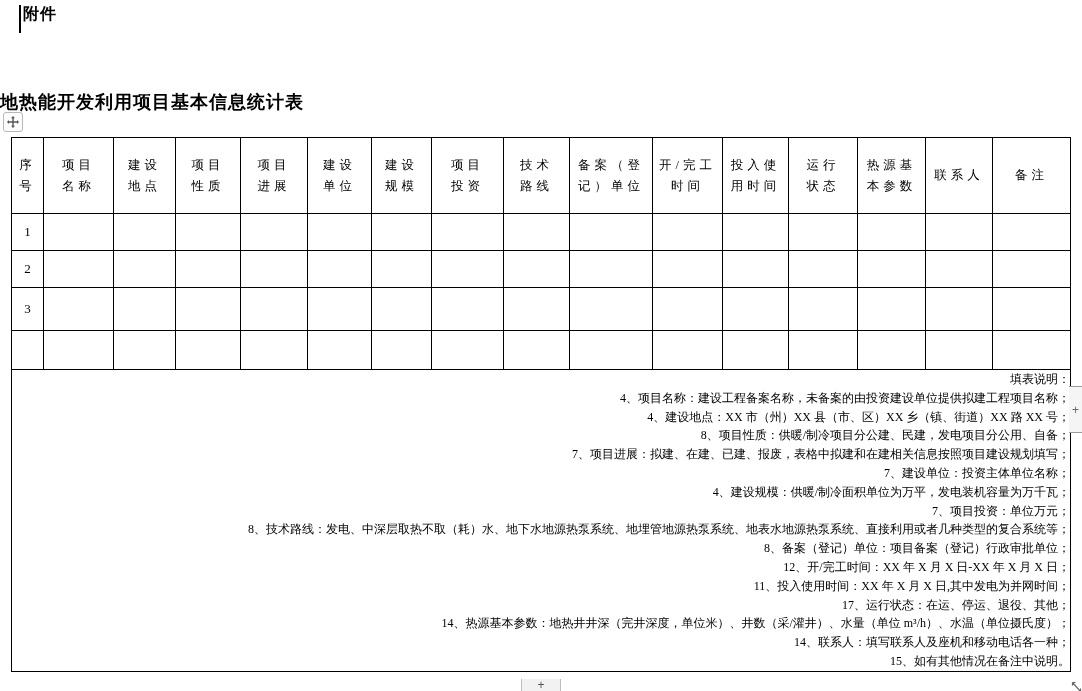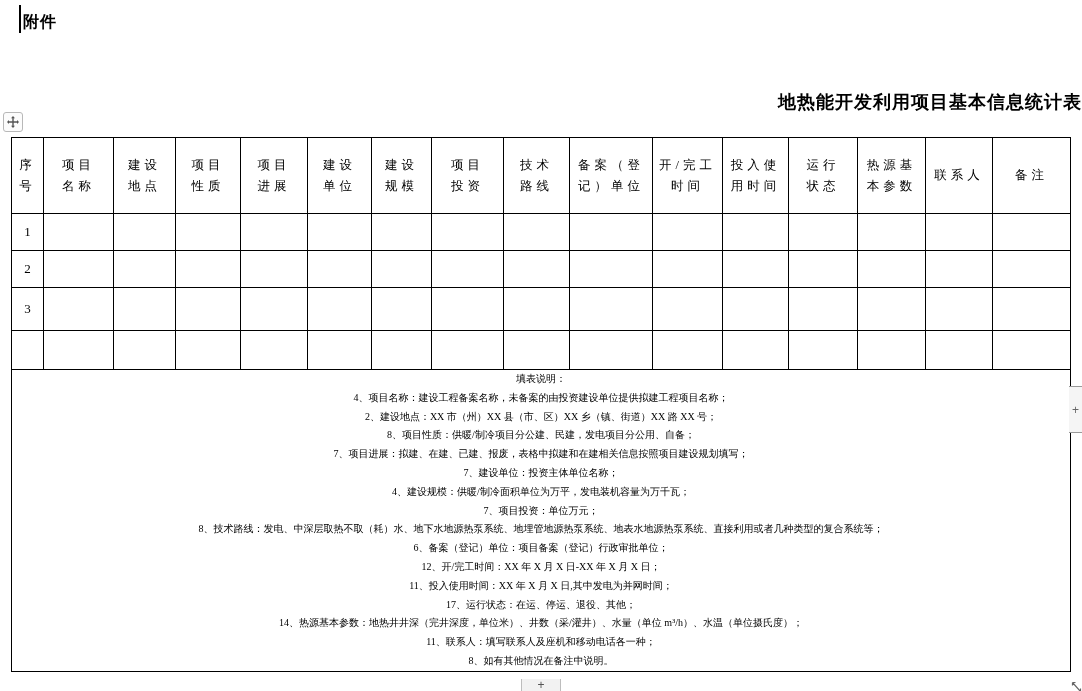--- a/index.html
+++ b/index.html
@@ -1,40 +1,40 @@
 <!DOCTYPE html>
 <html><head>
 <meta charset="utf-8">
 <style>
   html,body{margin:0;padding:0;}
   body{
     width:1082px;height:691px;background:#ffffff;position:relative;overflow:hidden;
     font-family:"Liberation Serif","DejaVu Serif",serif;color:#000;
   }
   .text-cursor{position:absolute;left:19px;top:5px;width:2px;height:28px;background:#000;}
-  .attachment{position:absolute;left:23px;top:12px;font-size:16px;font-weight:bold;letter-spacing:1px;}
-  .doc-title{position:absolute;left:0;top:90px;width:1082px;text-align:right;font-size:18px;font-weight:bold;letter-spacing:1px;}
+  .attachment{position:absolute;left:23px;top:4px;font-size:16px;font-weight:bold;letter-spacing:1px;}
+  .doc-title{position:absolute;left:0;top:90px;width:1082px;text-align:left;font-size:18px;font-weight:bold;letter-spacing:1px;}
   .move-handle{
     position:absolute;left:3px;top:112px;width:18px;height:18px;background:#fcfcfc;
     border:1px solid #b8b8b8;border-radius:3px;display:flex;align-items:center;justify-content:center;
   }
   table.main{
     position:absolute;left:11px;top:137px;width:1059px;border-collapse:collapse;table-layout:fixed;
   }
   table.main th,table.main td{border:1px solid #000;padding:0;font-weight:normal;}
   table.main th{
     font-size:12.5px;text-align:center;vertical-align:middle;white-space:pre-line;
     line-height:21px;letter-spacing:4px;
   }
   tr.hdr{height:76px;}
   tr.r1{height:37px;} tr.r2{height:37px;} tr.r3{height:43px;} tr.r4{height:39px;}
   td.seq{font-size:13px;text-align:center;vertical-align:middle;}
   td.notes-cell{
-    height:300px;vertical-align:top;text-align:center;padding:2px 6px 0 5px;
-    font-size:10px;line-height:18.8px;
+    height:300px;vertical-align:top;text-align:right;padding:2px 6px 0 5px;
+    font-size:12px;line-height:18.8px;
   }
   .note-line{white-space:nowrap;}
   .bottom-plus{
     position:absolute;left:521px;top:679px;width:38px;height:12px;background:#f2f2f2;
     border-left:1px solid #bdbdbd;border-right:1px solid #bdbdbd;
     display:flex;align-items:center;justify-content:center;
     font-family:"Liberation Sans",sans-serif;font-size:12px;color:#555;line-height:10px;
   }
   .side-scroll-plus{
     position:absolute;left:1069px;top:386px;width:13px;height:45px;background:#f5f5f5;
@@ -180,34 +180,34 @@
     <td></td>
         <td></td>
     <td></td>
         <td></td>
     <td></td>
   </tr>
   <tr>
     <td class="notes-cell" colspan="16">
       <div class="note-line">填表说明：</div>
       <div class="note-line">4、项目名称：建设工程备案名称，未备案的由投资建设单位提供拟建工程项目名称；</div>
-      <div class="note-line">2、建设地点：XX 市（州）XX 县（市、区）XX 乡（镇、街道）XX 路 XX 号；</div>
+      <div class="note-line">4、建设地点：XX 市（州）XX 县（市、区）XX 乡（镇、街道）XX 路 XX 号；</div>
       <div class="note-line">8、项目性质：供暖/制冷项目分公建、民建，发电项目分公用、自备；</div>
       <div class="note-line">7、项目进展：拟建、在建、已建、报废，表格中拟建和在建相关信息按照项目建设规划填写；</div>
       <div class="note-line">7、建设单位：投资主体单位名称；</div>
       <div class="note-line">4、建设规模：供暖/制冷面积单位为万平，发电装机容量为万千瓦；</div>
       <div class="note-line">7、项目投资：单位万元；</div>
       <div class="note-line">8、技术路线：发电、中深层取热不取（耗）水、地下水地源热泵系统、地埋管地源热泵系统、地表水地源热泵系统、直接利用或者几种类型的复合系统等；</div>
-      <div class="note-line">6、备案（登记）单位：项目备案（登记）行政审批单位；</div>
+      <div class="note-line">8、备案（登记）单位：项目备案（登记）行政审批单位；</div>
       <div class="note-line">12、开/完工时间：XX 年 X 月 X 日-XX 年 X 月 X 日；</div>
       <div class="note-line">11、投入使用时间：XX 年 X 月 X 日,其中发电为并网时间；</div>
       <div class="note-line">17、运行状态：在运、停运、退役、其他；</div>
       <div class="note-line">14、热源基本参数：地热井井深（完井深度，单位米）、井数（采/灌井）、水量（单位 m³/h）、水温（单位摄氏度）；</div>
-      <div class="note-line">11、联系人：填写联系人及座机和移动电话各一种；</div>
-      <div class="note-line">8、如有其他情况在备注中说明。</div>
+      <div class="note-line">14、联系人：填写联系人及座机和移动电话各一种；</div>
+      <div class="note-line">15、如有其他情况在备注中说明。</div>
     </td>
   </tr>
 </tbody>
   </table>
 
 <div class="bottom-plus">+</div>
 
 <div class="side-scroll-plus">+</div>
 
 <div class="resize-corner">

